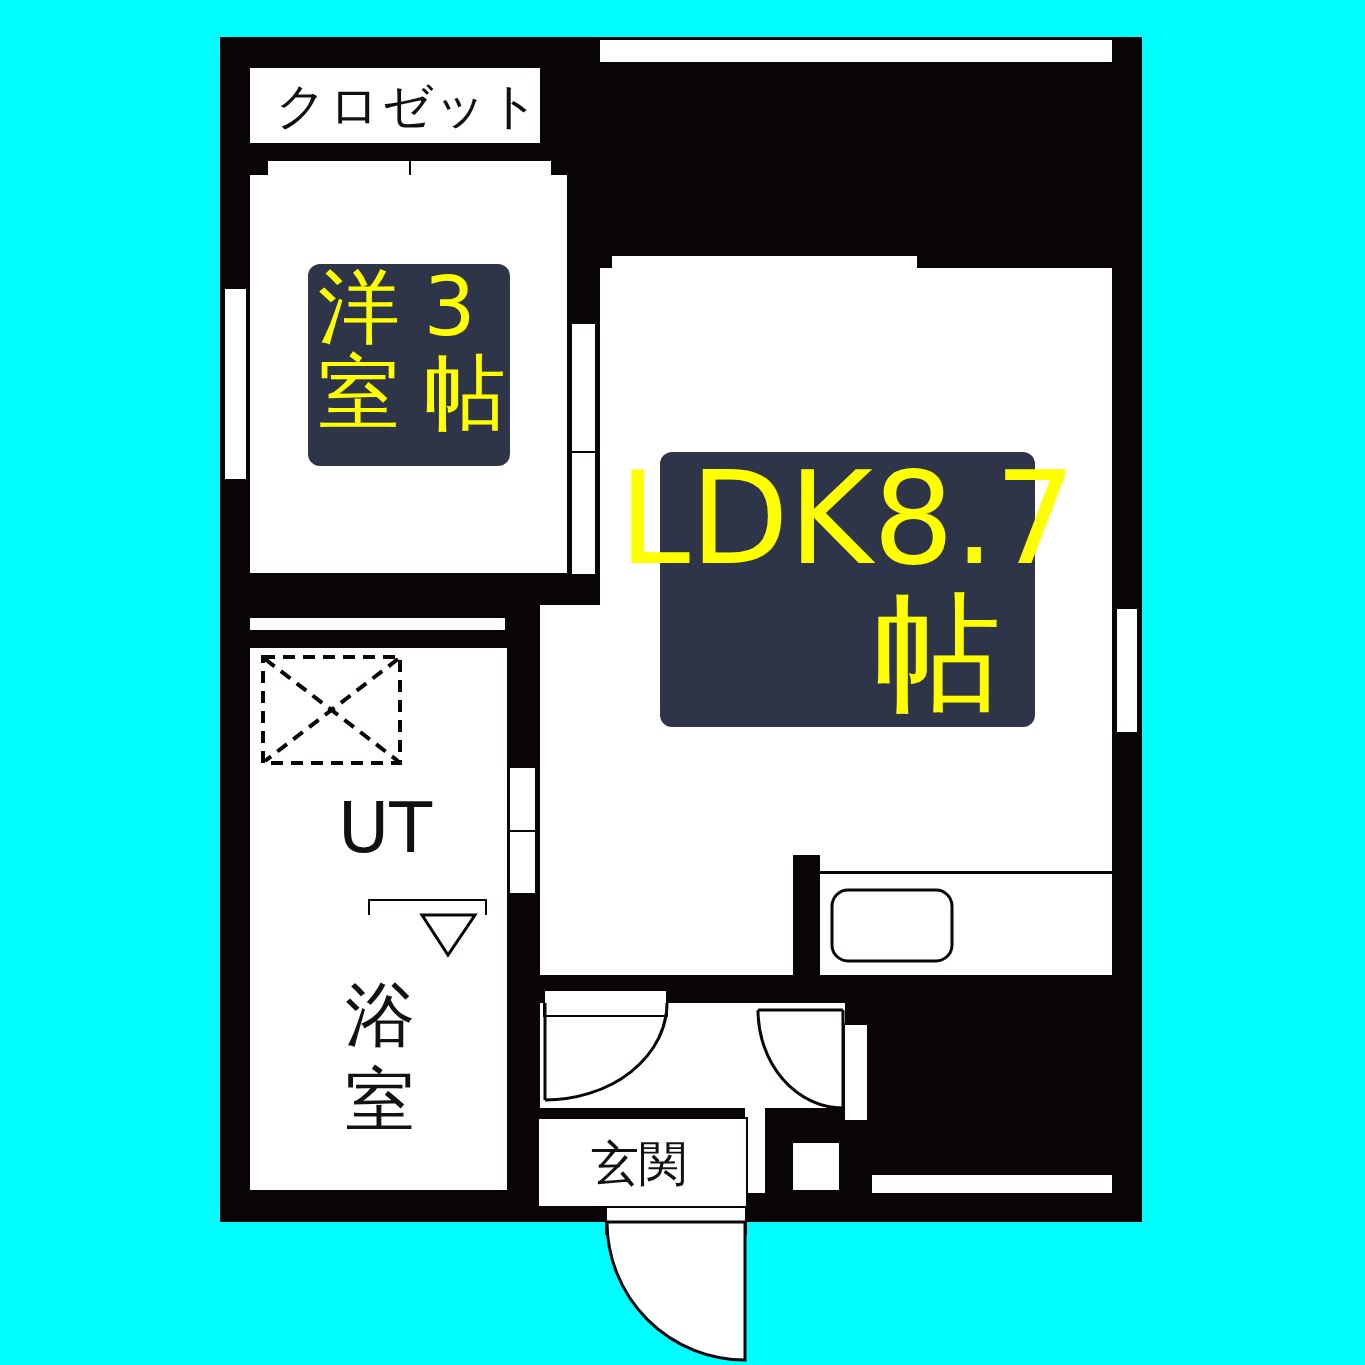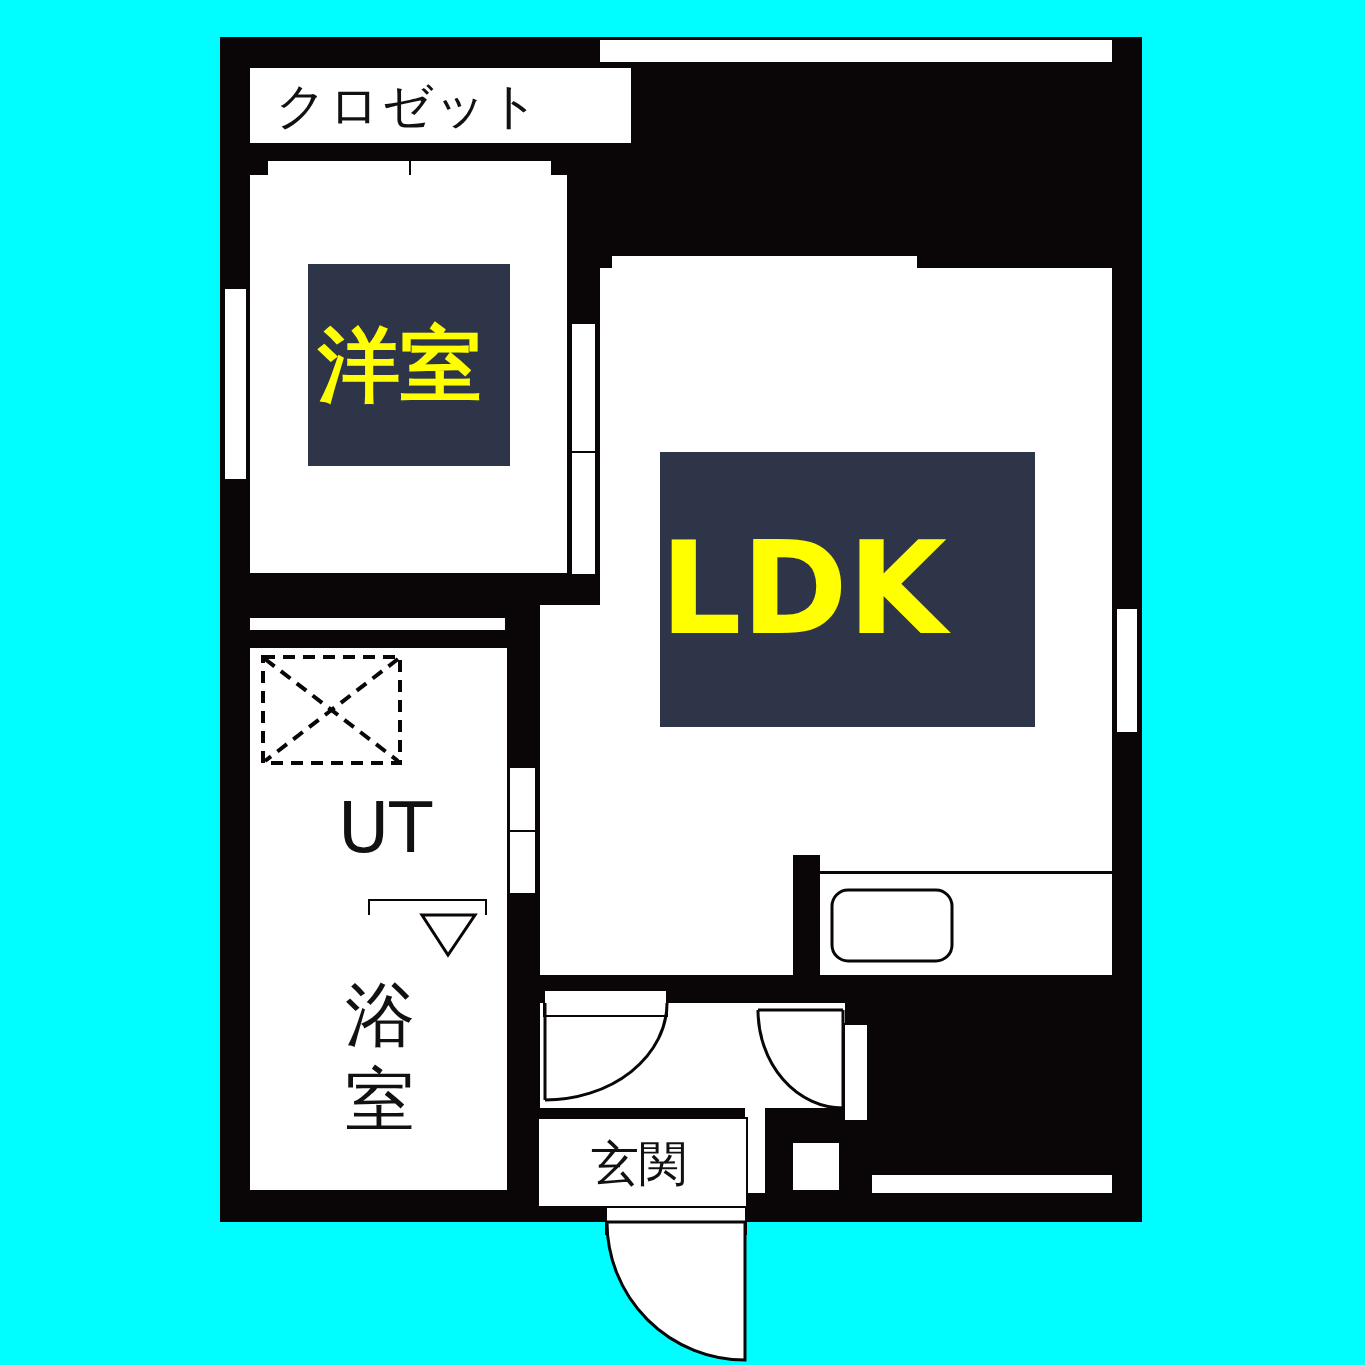--- a/index.html
+++ b/index.html
@@ -8,57 +8,59 @@
   .abs { position: absolute; box-sizing: border-box; }
   .black { background: #0A0506; }
   .white { background: #FFFFFF; }
   .strip { background: #FFFFFF; border: 2px solid #0A0506; margin-top: 13px; }
   .room-label {
     position: absolute; color: #111; font-weight: 400; white-space: nowrap;
     display: flex; align-items: center; justify-content: center; line-height: 1;
     font-family: "DejaVu Sans", sans-serif;
   }
   .badge {
-    position: absolute; background: #2E3548; color: #FFFF00; font-weight: 700;
-    display: flex; flex-direction: column; align-items: flex-start; justify-content: center;
-    line-height: 1.05; font-family: "DejaVu Sans", sans-serif; box-sizing: border-box;
+    position: absolute; background: #2E3548; color: #FFFF00; font-weight: 400;
+    display: flex; flex-direction: row; align-items: flex-start; justify-content: center;
+    line-height: 1.05; font-family: "DejaVu Sans", sans-serif; box-sizing: border-box; border-radius: 12px;
   }
   svg.overlay { position: absolute; left: 0; top: 0; width: 1365px; height: 1365px; pointer-events: none; }
 </style>
 </head>
 <body>
 
 <div id="canvas">
 
   <div class="abs black" style="left:220px;top:37px;width:922px;height:1185px;"></div>
 
-  <div class="abs white" style="left:250px;top:68px;width:381px;height:75px;">
+  <div class="abs white" style="left:250px;top:68px;width:290px;height:75px;">
     <div class="room-label" style="left:0;top:0;width:317px;height:75px;font-size:50px;letter-spacing:2px;">クロゼット</div>
   </div>
   <div class="abs strip" style="left:266px;top:146px;width:145px;height:26px;"></div>
   <div class="abs strip" style="left:409px;top:146px;width:144px;height:26px;"></div>
 
   <div class="abs white" style="left:250px;top:175px;width:317px;height:398px;"></div>
   <div class="abs strip" style="left:223px;top:274px;width:25px;height:194px;"></div>
   <div class="abs strip" style="left:570px;top:309px;width:27px;height:131px;"></div>
   <div class="abs strip" style="left:570px;top:438px;width:27px;height:125px;"></div>
   <div class="badge" style="left:308px;top:264px;width:202px;height:202px;padding-left:10px;font-size:82px;">
     <span>洋室</span>
+    <span>3帖</span>
   </div>
 
   <div class="abs white" style="left:600px;top:40px;width:512px;height:22px;"></div>
   <div class="abs strip" style="left:610px;top:241px;width:309px;height:26px;"></div>
 
   <div class="abs white" style="left:600px;top:268px;width:512px;height:340px;"></div>
   <div class="abs white" style="left:540px;top:605px;width:572px;height:370px;"></div>
   <div class="abs strip" style="left:1115px;top:594px;width:24px;height:127px;"></div>
   <div class="abs black" style="left:793px;top:855px;width:27px;height:120px;"></div>
   <div class="abs black" style="left:820px;top:871px;width:292px;height:3px;"></div>
   <div class="badge" style="left:660px;top:452px;width:375px;height:275px;font-size:128px;">
     <span>LDK</span>
+    <span>8.7帖</span>
   </div>
 
   <div class="abs strip" style="left:248px;top:603px;width:259px;height:16px;"></div>
 
   <div class="abs white" style="left:250px;top:648px;width:257px;height:279px;">
     <div class="room-label" style="left:70px;top:140px;width:130px;height:80px;font-size:70px;">UT</div>
   </div>
   <div class="abs strip" style="left:508px;top:753px;width:29px;height:66px;"></div>
   <div class="abs strip" style="left:508px;top:817px;width:29px;height:65px;"></div>
   <div class="abs strip" style="left:368px;top:886px;width:119px;height:26px;"></div>

